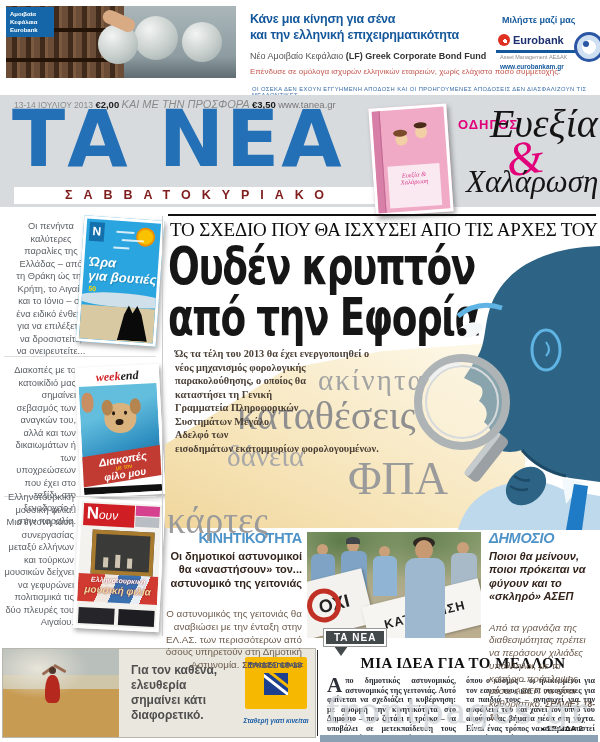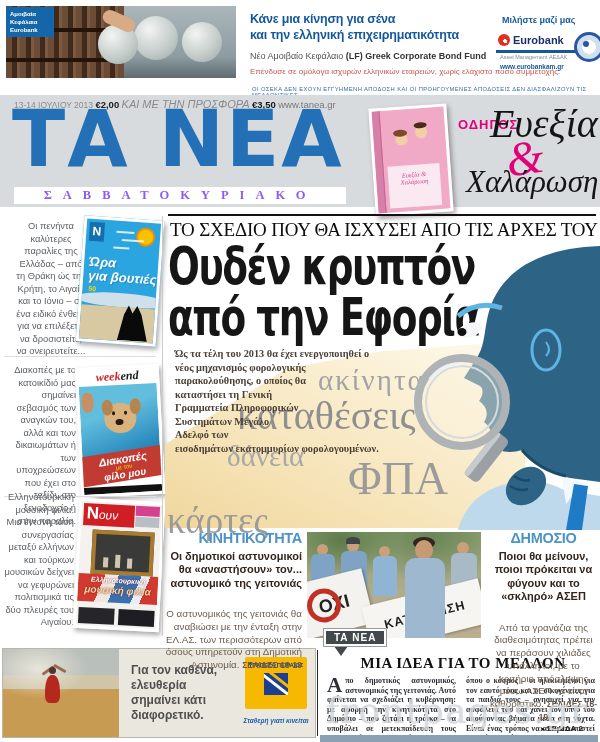--- a/index.html
+++ b/index.html
@@ -39,22 +39,22 @@
   .ta-disc{left:250px;top:82px;width:346px;font-size:5.8px;color:#3a6ea8;letter-spacing:0.4px;}
 
   
   .mh-bg{left:0;top:95px;width:600px;height:112px;background:#d8dbde;}
   .mh-strip{left:14px;top:98px;font-size:8.5px;color:#8a8a8a;}
   .mh-strip .b{color:#1a1a1a;font-weight:bold;font-size:9.5px;}
   .mh-strip .i{font-style:italic;font-size:11px;}
   .mh-strip .u{color:#777;font-size:9.5px;}
   .mh-logo{left:12px;top:100px;font-family:"DejaVu Sans",sans-serif;font-size:78px;font-weight:800;
     color:#2470b6;letter-spacing:2px;line-height:1;}
-  .mh-ed{left:14px;top:187px;width:332px;height:17px;background:#fff;text-align:center;
-    font-size:12.5px;font-weight:bold;color:#8b5cf6;letter-spacing:11px;line-height:17px;overflow:hidden;font-family:Liberation Serif, serif;}
+  .mh-ed{left:14px;top:187px;width:372px;height:17px;background:#fff;text-align:center;
+    font-size:12.5px;font-weight:bold;color:#7f1d1d;letter-spacing:11px;line-height:17px;overflow:hidden;}
 
   
   .pr-book{left:372px;top:106px;width:72px;height:102px;background:#f1aac6;transform:rotate(-4deg);
     border-right:4px solid #fdfdfd;box-shadow:2px 3px 5px rgba(0,0,0,.35);}
   .pr-spine{position:absolute;left:0;top:0;width:7px;height:100%;background:#d87fa8;border-right:1px solid #c06a93;}
   .pr-head{position:absolute;border-radius:50%;background:#f3cfa6;}
   .pr-hair{position:absolute;border-radius:50%;background:#7a4a2a;}
   .pr-panel{position:absolute;left:12px;top:56px;width:52px;height:36px;background:#fbe9f1;
     font-family:"Liberation Serif",serif;font-style:italic;font-size:6.5px;color:#dround;color:#d6418f;
     text-align:center;padding-top:6px;}
@@ -141,21 +141,21 @@
     color:#154f74;line-height:1.3;z-index:5;}
   .ld-svg{left:398px;top:238px;z-index:4;}
 
   
   .br{top:530px;z-index:2;}
   .br-h{font-size:14.5px;font-weight:bold;color:#4e93c8;letter-spacing:-0.3px;}
   .br-t{margin-top:4px;font-size:11px;font-weight:bold;color:#33241c;line-height:1.22;}
   .br-b{margin-top:18px;font-size:9.8px;color:#6d5c4e;line-height:1.3;}
   .br-b .pg{font-size:8.5px;font-weight:bold;}
   .br1{left:160px;width:142px;text-align:right;}
-  .br2{left:489px;width:109px;text-align:center;}
+  .br2{left:489px;width:109px;text-align:left;font-style:italic;}
   .br-photo{left:307px;top:532px;width:174px;height:106px;overflow:hidden;
     background:radial-gradient(60px 40px at 20% 8%,#5d7a4a,transparent),
                radial-gradient(70px 45px at 70% 6%,#6a8456,transparent),
                linear-gradient(#8ba06e,#b3ac8e 60%,#bcae8f);}
   .pp-head{position:absolute;border-radius:50%;background:#c9a07a;}
   .pp-cap{position:absolute;border-radius:50% 50% 0 0;background:#3f4448;}
   .pp-body{position:absolute;border-radius:6px 6px 0 0;background:#7ea3c4;}
   .pp-banner1{position:absolute;left:-8px;top:44px;width:70px;height:56px;background:#f3f2ee;
     transform:rotate(-14deg);color:#222;font-weight:bold;font-size:18px;text-align:center;line-height:56px;
     box-shadow:1px 1px 3px rgba(0,0,0,.3);}

